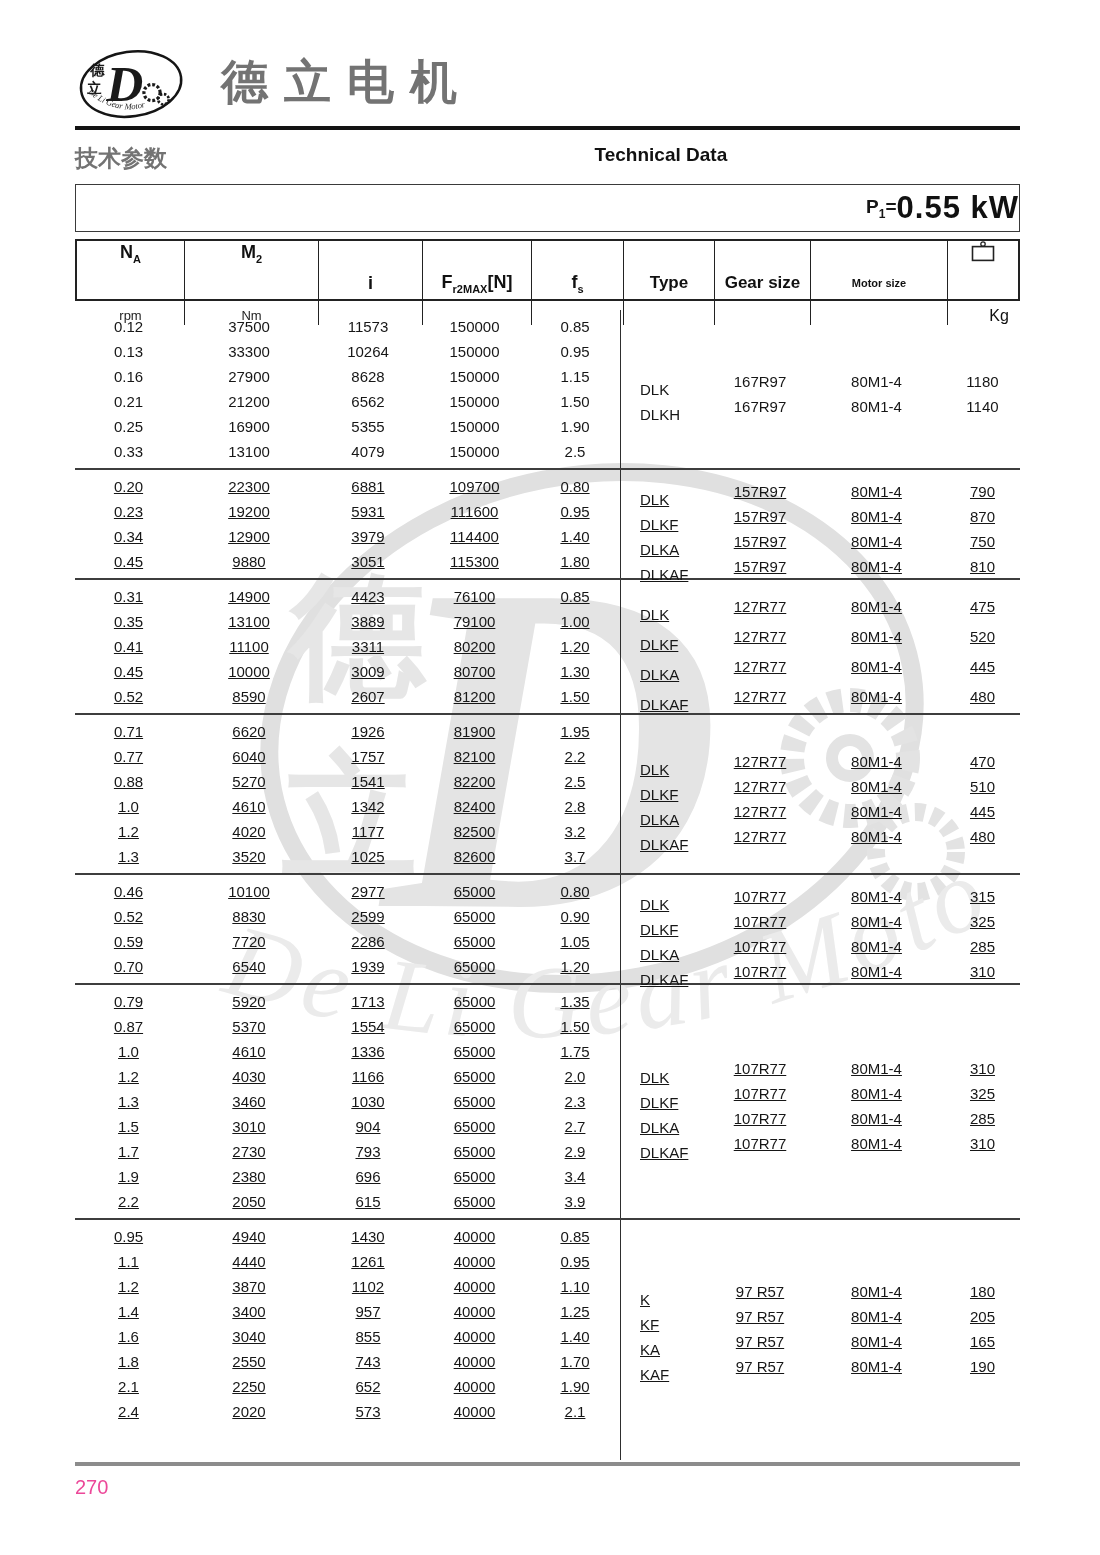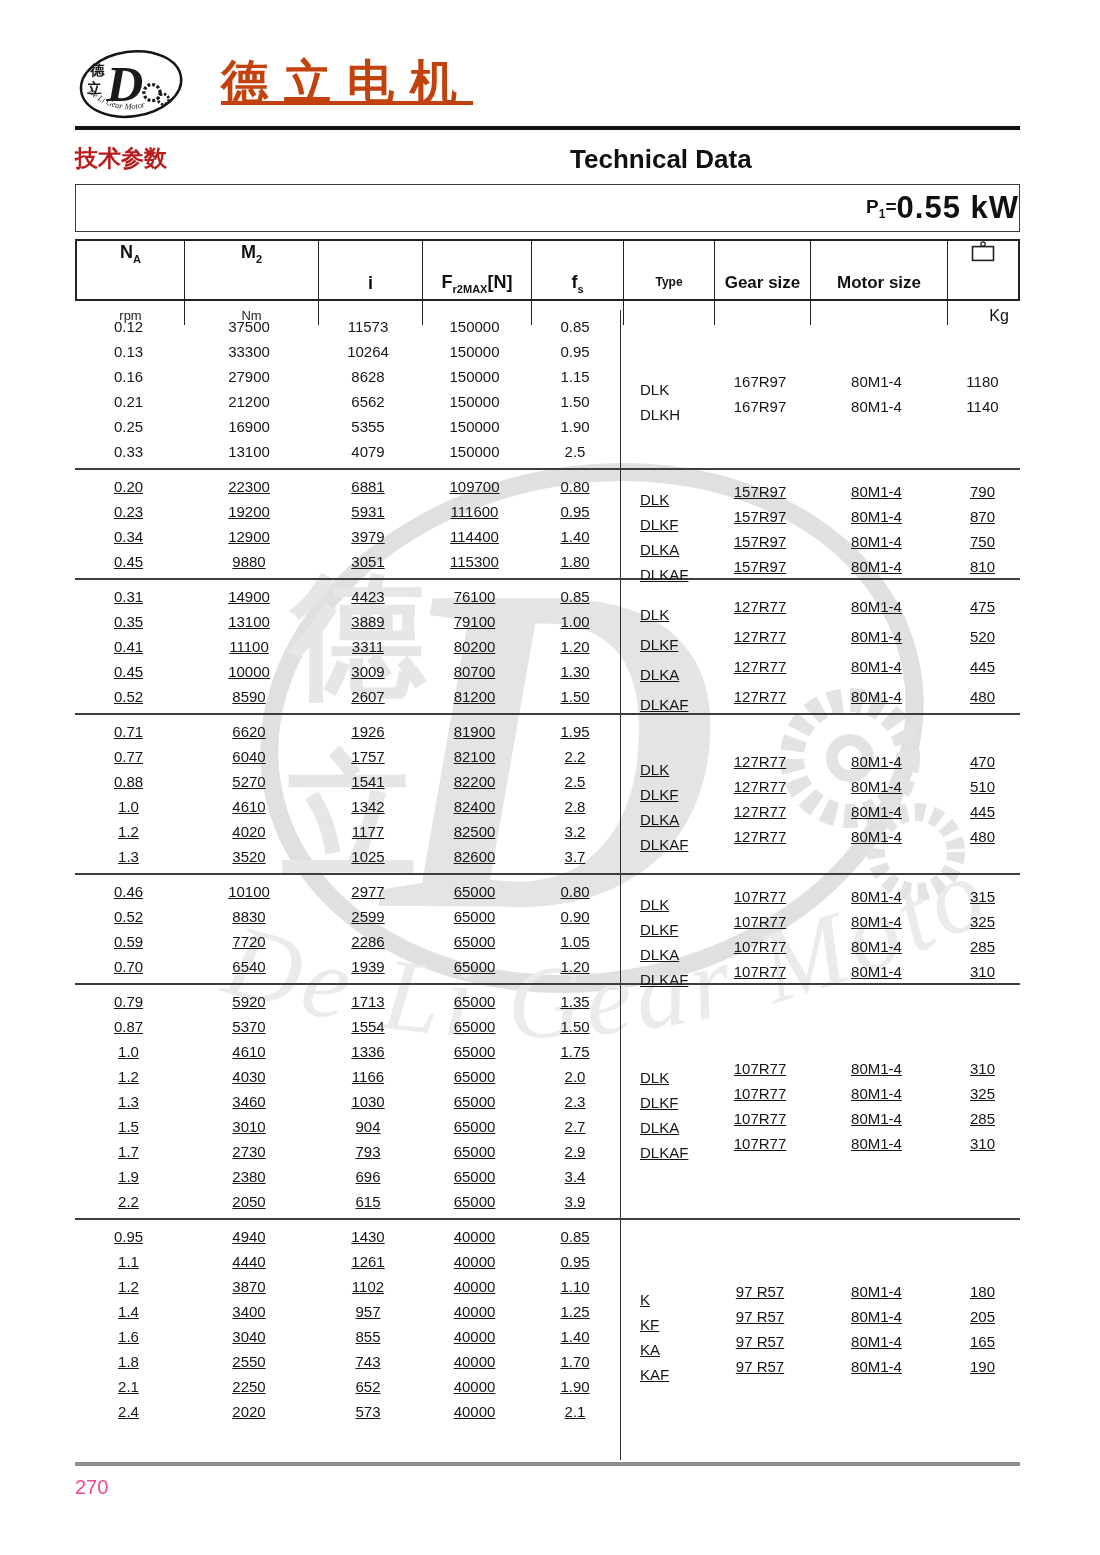--- a/index.html
+++ b/index.html
@@ -7,27 +7,27 @@
   body { font-family:"Liberation Sans","DejaVu Sans",sans-serif; color:#161616; }
   .page { position:relative; width:1100px; height:1555px; background:#fff; overflow:hidden; }
 
   
   .watermark { position:absolute; left:212px; top:428px; width:775px; height:670px; z-index:0; pointer-events:none; }
   .fg { position:relative; z-index:1; }
 
   
   .masthead { display:flex; align-items:center; gap:30px; padding:46px 80px 0 75px; height:124px; }
   .logo-svg { width:116px; height:78px; flex:none; }
-  .brand-name { font-family:"Liberation Serif","DejaVu Serif",serif; font-weight:bold; font-size:47px; letter-spacing:16px; color:#c2410c; white-space:nowrap; padding-bottom:6px;text-decoration:underline; }
+  .brand-name { font-family:"Liberation Serif","DejaVu Serif",serif; font-weight:bold; font-size:47px; letter-spacing:16px; color:#737373; white-space:nowrap; padding-bottom:6px; }
   .rule-top { margin:2px 80px 0 75px; height:4px; background:#131313; }
 
   
   .titles { position:relative; margin:13px 80px 0 75px; height:30px; }
-  .title-zh { font-size:23px; font-weight:bold; color:#b91c1c; }
-  .title-en { position:absolute; left:62%; transform:translateX(-50%); top:1px; font-size:26px; font-weight:bold; color:#111; }
+  .title-zh { font-size:23px; font-weight:bold; color:#737373; }
+  .title-en { position:absolute; left:62%; transform:translateX(-50%); top:1px; font-size:19px; font-weight:bold; color:#111; }
 
   
   .power-box { margin:11px 80px 0 75px; height:48px; border:1.5px solid #3a3a3a; display:flex; align-items:center; justify-content:flex-end; }
   .p-small { font-size:19px; font-weight:bold; color:#161616; }
   .p-small sub { font-size:12px; }
   .p-big { font-size:31px; font-weight:bold; letter-spacing:1px; color:#111; }
 
   
   .thead { margin:7px 80px 0 75px; height:62px; display:grid; grid-template-columns:107px 134px 104px 109px 92px 91px 96px 137px 1fr; border:2px solid #222; }
   .th { border-left:1px solid #222; display:flex; flex-direction:column; align-items:center; justify-content:center; line-height:1.15;gap:44px; }
@@ -116,27 +116,27 @@
       <div class="th">
         <span class="h-main"><span>i</span></span>
       </div>
       <div class="th">
         <span class="h-main"><span>F</span><sub>r2MAX</sub><span>[N]</span></span>
       </div>
       <div class="th">
         <span class="h-main"><span>f</span><sub>s</sub></span>
       </div>
       <div class="th">
-        <span class="h-main" style="font-size:12px">Type</span>
+        <span class="h-main" style="font-size:17px">Type</span>
       </div>
       <div class="th">
         <span class="h-main" style="font-size:17px">Gear size</span>
       </div>
       <div class="th">
-        <span class="h-main" style="font-size:17px">Motor size</span>
+        <span class="h-main" style="font-size:11px">Motor size</span>
       </div>
       <div class="th">
         <svg width="26" height="21" viewBox="0 0 26 21">
           <circle cx="13" cy="3" r="2.2" fill="none" stroke="#222" stroke-width="1.3"></circle>
           <rect x="2.5" y="5.6" width="21" height="13.8" fill="none" stroke="#222" stroke-width="1.6"></rect>
         </svg>
         <span class="kg-label">Kg</span>
       </div>
     </div>
 

